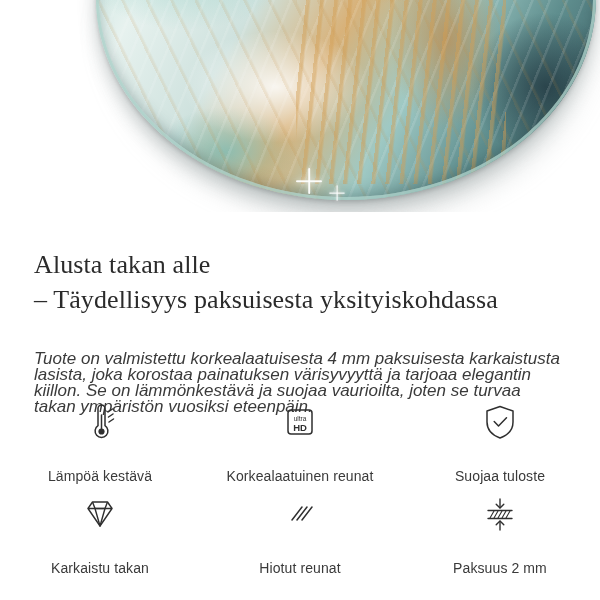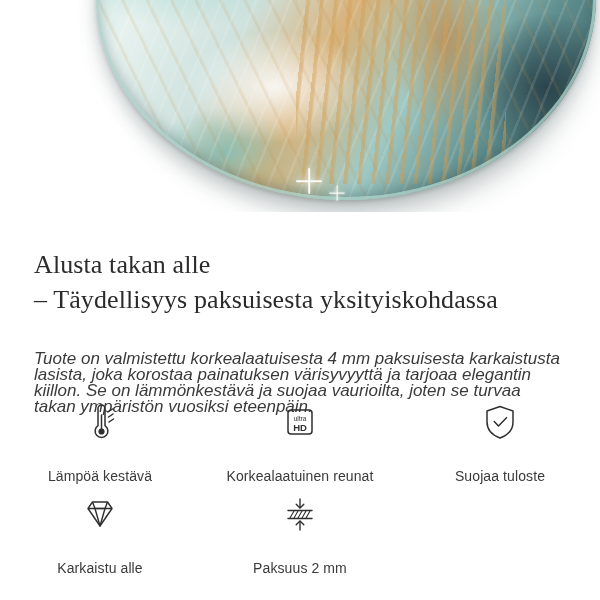--- a/index.html
+++ b/index.html
@@ -247,23 +247,33 @@
 
     <div class="feature">
       <div class="feature-icon">
         <svg width="42" height="38" viewBox="0 0 42 38" fill="none" stroke="#2f2f2f" stroke-width="1.4" stroke-linejoin="round">
           <path d="M9 13.5h24L21 31z"></path>
           <path d="M9 13.5 13.5 7h15l4.5 6.5"></path>
           <path d="M13.5 7 16 13.5 21 31l5-17.5L28.5 7"></path>
           <path d="M16 13.5h10"></path>
         </svg>
       </div>
-      <div class="feature-label">Karkaistu alle</div>
-    </div>
-
+      <div class="feature-label">Karkaistu takan</div>
+    </div>
+
+    <div class="feature">
+      <div class="feature-icon">
+        <svg width="40" height="36" viewBox="0 0 40 36" fill="none" stroke="#2f2f2f" stroke-width="1.5" stroke-linecap="round">
+          <line x1="12" y1="24" x2="22" y2="11"></line>
+          <line x1="17" y1="24" x2="27" y2="11"></line>
+          <line x1="22" y1="24" x2="32" y2="11"></line>
+        </svg>
+      </div>
+      <div class="feature-label">Hiotut reunat</div>
+    </div>
 
     <div class="feature">
       <div class="feature-icon">
         <svg width="40" height="40" viewBox="0 0 40 40" fill="none" stroke="#2f2f2f" stroke-width="1.4" stroke-linecap="round">
           <line x1="20" y1="5" x2="20" y2="13.5"></line>
           <path d="m16.2 10.2 3.8 3.8 3.8-3.8"></path>
           <line x1="8" y1="16.5" x2="32" y2="16.5"></line>
           <line x1="8" y1="24.5" x2="32" y2="24.5"></line>
           <g stroke-width="1.1">
             <line x1="10" y1="24" x2="14" y2="17"></line>

